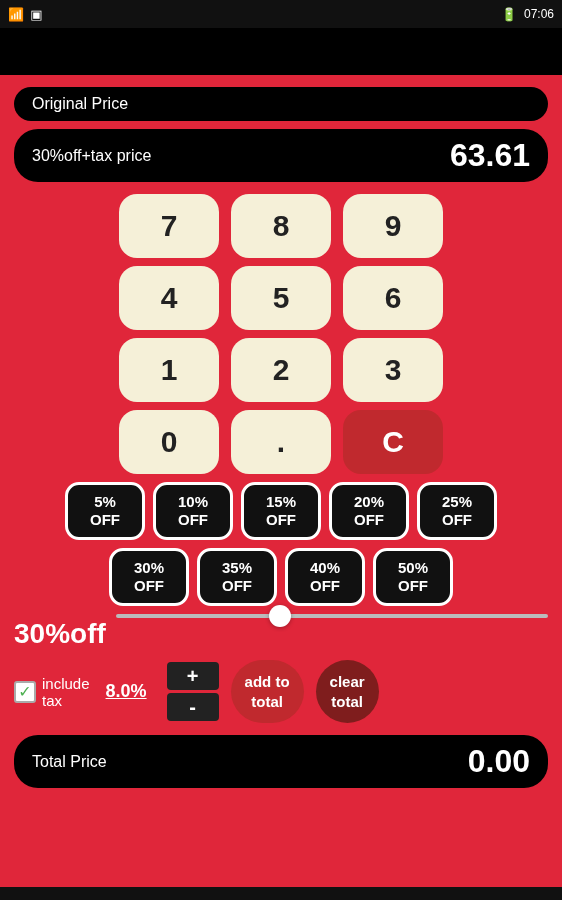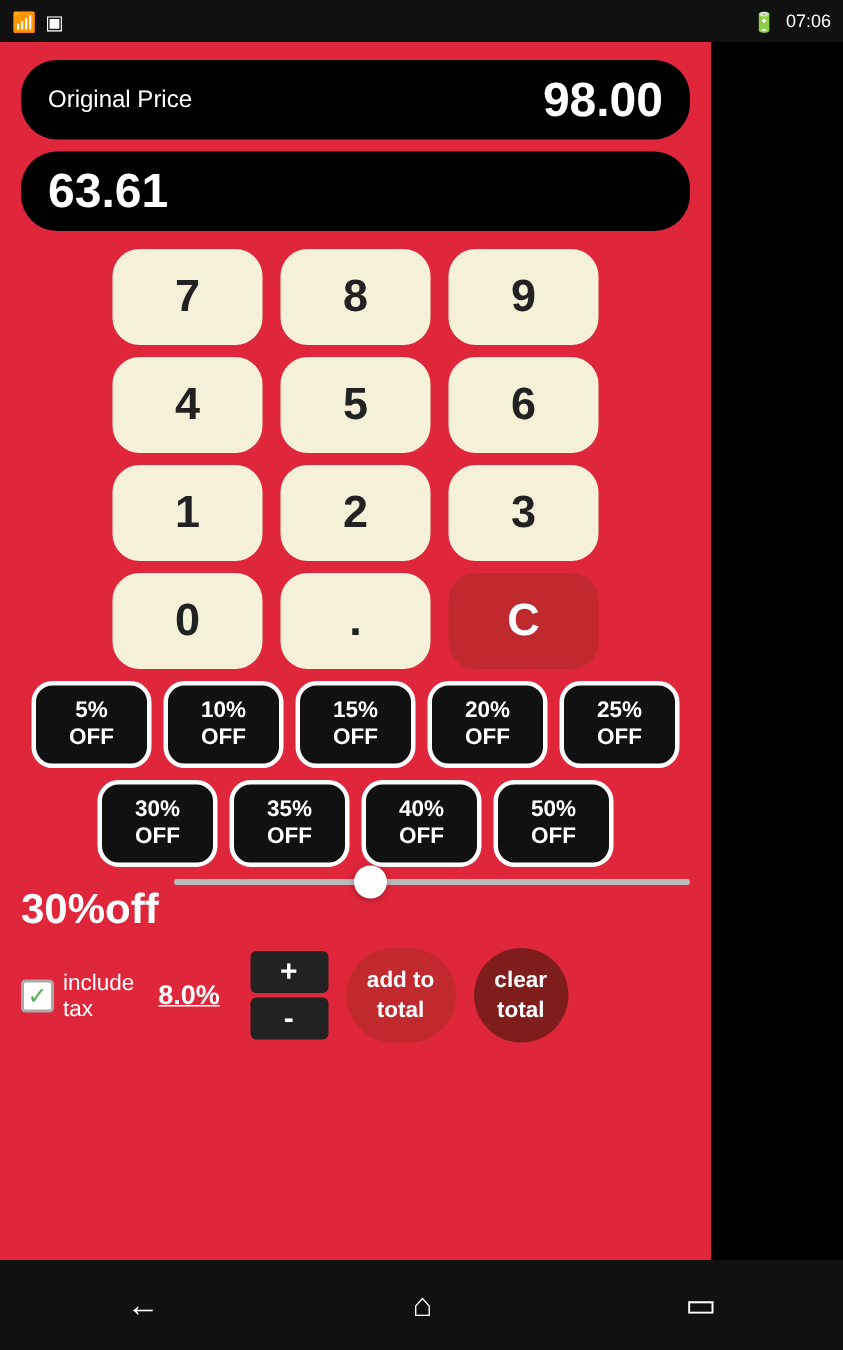--- a/index.html
+++ b/index.html
@@ -17,27 +17,28 @@
       display: flex;
       align-items: center;
       justify-content: space-between;
       padding: 0 8px;
       color: white;
       font-size: 12px;
     }
     .status-left { display: flex; gap: 6px; align-items: center; }
     .status-right { display: flex; gap: 6px; align-items: center; }
     .main-content {
-      width: 474px;
+      width: 562px;
       height: 812px;
       background: #e0263a;
       padding: 12px 14px;
       display: flex;
       flex-direction: column;
       gap: 8px;
+      margin-top: 47px;
     }
     .display-box {
       background: #000;
       border-radius: 24px;
       padding: 8px 18px;
       display: flex;
       align-items: center;
       justify-content: space-between;
       color: white;
       font-size: 16px;
@@ -241,24 +242,24 @@
   <div class="status-right">
     <span style="font-size:13px;">🔋</span>
     <span>07:06</span>
   </div>
 </div>
 
 <div class="main-content">
 
   <div class="display-box">
     <span>Original Price</span>
-    <span class="value">98.00</span>
   </div>
 
   <div class="display-box">
+    <span>30%off+tax price</span>
     <span class="value">63.61</span>
   </div>
 
   <div class="numpad">
     <div class="numpad-row">
       <button class="num-btn">7</button>
       <button class="num-btn">8</button>
       <button class="num-btn">9</button>
     </div>
     <div class="numpad-row">
@@ -309,20 +310,24 @@
     </div>
     <span class="tax-pct">8.0%</span>
     <div class="plus-minus">
       <div class="pm-btn">+</div>
       <div class="pm-btn">-</div>
     </div>
     <button class="add-total-btn">add to<br>total</button>
     <button class="clear-total-btn">clear<br>total</button>
   </div>
 
+  <div class="total-display">
+    <span>Total Price</span>
+    <span class="value">0.00</span>
+  </div>
 
 </div>
 
 <div class="nav-bar">
   <span class="nav-icon">←</span>
   <span class="nav-icon">⌂</span>
   <span class="nav-icon">▭</span>
 </div>
 
 </body></html>

